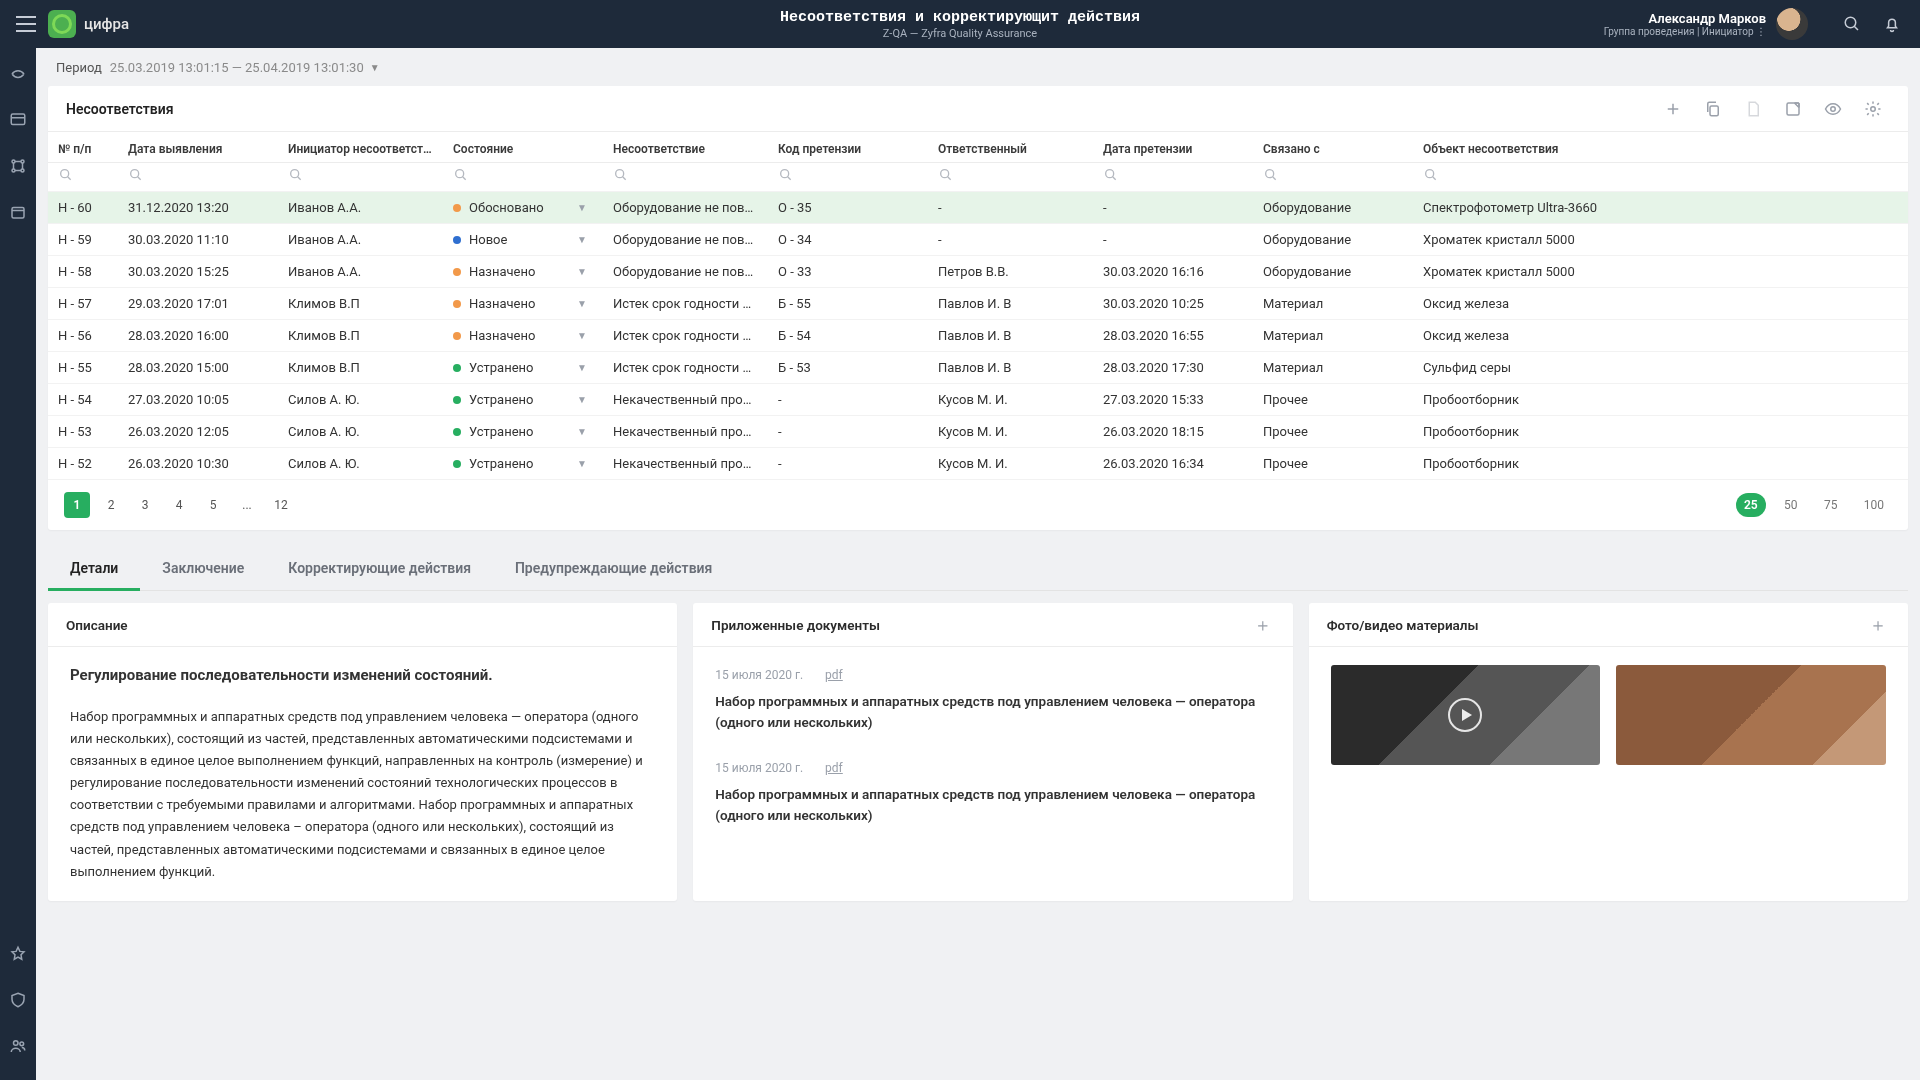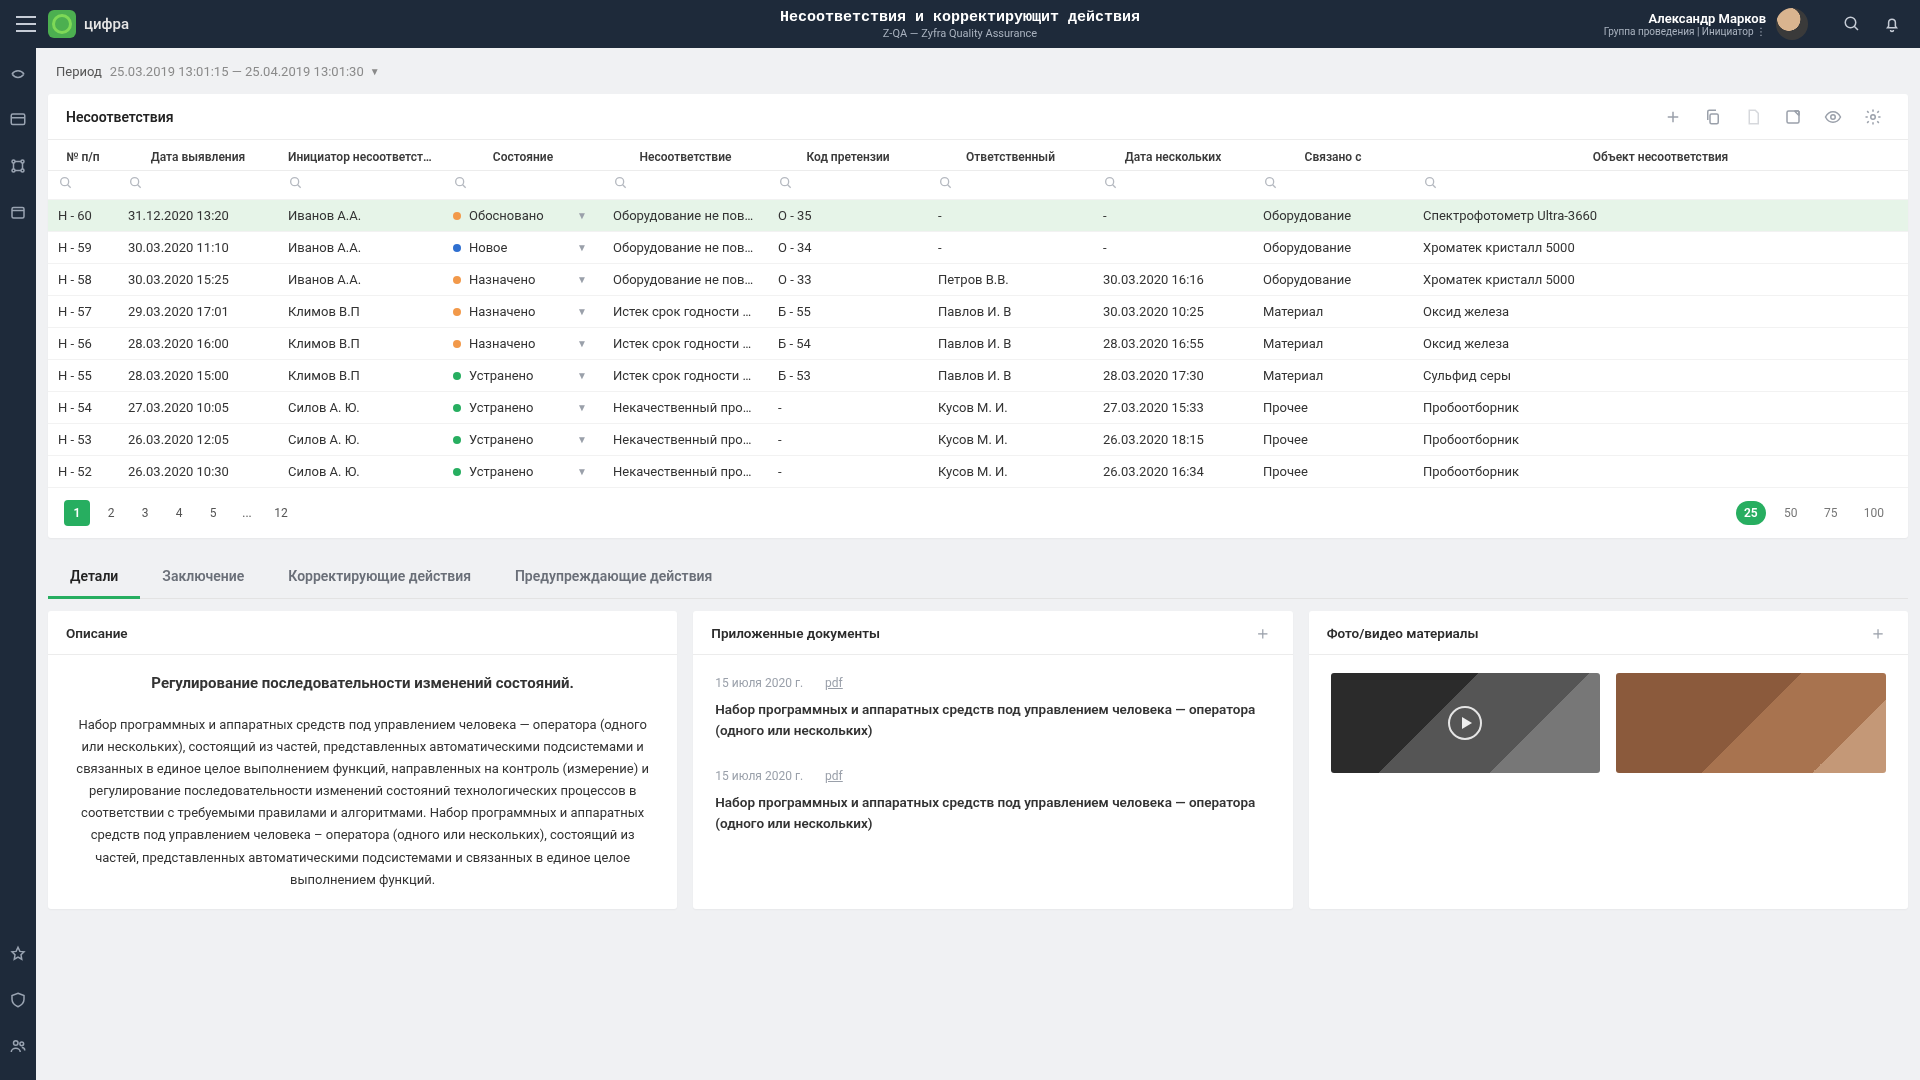--- a/index.html
+++ b/index.html
@@ -22,35 +22,35 @@
 .topbar .avatar { width:32px; height:32px; border-radius:50%; background:radial-gradient(circle at 40% 35%, #d9b48f 0 40%, #3a3a3a 42% 100%); margin-right:18px; }
 .topbar .icnbtn { width:28px; height:28px; display:flex; align-items:center; justify-content:center; color:#c6ccd6; margin-left:12px; cursor:pointer; }
 
 
 .rail { position:absolute; top:48px; left:0; width:36px; bottom:0; background:#1e2a3a; display:flex; flex-direction:column; align-items:center; padding-top:14px; }
 .rail .ritem { width:24px; height:24px; margin-bottom:22px; display:flex; align-items:center; justify-content:center; color:#9aa4b2; cursor:pointer; }
 .rail .spacer { flex:1; }
 
 
 .main { position:absolute; top:48px; left:36px; right:0; bottom:0; overflow:auto; }
-.period-bar { height:46px; display:flex; align-items:center; padding:0 20px; font-size:13px; color:#4a4a4a; background:#f0f1f3;border-radius:7px; }
+.period-bar { height:38px; display:flex; align-items:center; padding:0 20px; font-size:13px; color:#4a4a4a; background:#f0f1f3;border-radius:7px; }
 .period-bar .label { color:#555; margin-right:8px; }
 .period-bar .val { color:#8a8a8a; }
 .period-bar .chev { margin-left:6px; color:#8a8a8a; font-size:10px; }
 
 .card { background:#fff; margin:0 12px 16px 12px; border-radius:3px; box-shadow:0 1px 2px rgba(0,0,0,.04); }
 
 .card-head { display:flex; align-items:center; height:46px; padding:0 18px; border-bottom:1px solid #ececec; }
 .card-head .ctitle { font-weight:600; font-size:14px; color:#222; }
 .card-head .actions { margin-left:auto; display:flex; align-items:center; }
 .card-head .abtn { width:34px; height:34px; display:flex; align-items:center; justify-content:center; color:#9aa0aa; cursor:pointer; margin-left:6px; }
 
 
 .tbl { width:100%; border-collapse:collapse; table-layout:fixed; }
-.tbl th { text-align:center; font-weight:600; font-size:12px; color:#3a3a3a; padding:10px 10px 6px 10px; border-bottom:1px solid #ececec; white-space:nowrap; overflow:hidden; text-overflow:ellipsis; }
+.tbl th { text-align:left; font-weight:600; font-size:12px; color:#3a3a3a; padding:10px 10px 6px 10px; border-bottom:1px solid #ececec; white-space:nowrap; overflow:hidden; text-overflow:ellipsis; }
 .tbl td { font-size:13px; color:#333; padding:8px 10px; border-bottom:1px solid #f2f2f2; white-space:nowrap; overflow:hidden; text-overflow:ellipsis; }
 .tbl tr.sel td { background:#e6f4e8; }
 .srow td { padding:4px 10px 8px 10px; }
 .sicon { width:16px; height:16px; color:#b5b9c0; }
 .state { display:flex; align-items:center; }
 .dot { width:8px; height:8px; border-radius:50%; margin-right:8px; flex:none; }
 .state .dd { margin-left:auto; color:#9aa0aa; font-size:10px; padding-right:6px; }
 
 .pager { display:flex; align-items:center; padding:12px 16px; }
 .pg { min-width:26px; height:26px; border-radius:4px; display:flex; align-items:center; justify-content:center; margin-right:8px; font-size:12px; color:#555; cursor:pointer; }
@@ -61,21 +61,21 @@
 
 
 .tabs { display:flex; border-bottom:1px solid #e3e3e3; margin:0 12px; }
 .tab { padding:14px 22px; font-size:14px; color:#6a6f78; cursor:pointer; position:relative; font-weight:600; }
 .tab.active { color:#222; }
 .tab.active::after { content:""; position:absolute; left:0; right:0; bottom:-1px; height:3px; background:#27ae60; }
 
 
 .panels { display:flex; gap:16px; margin:12px; }
 .panel { background:#fff; border-radius:3px; box-shadow:0 1px 2px rgba(0,0,0,.04); flex:1; min-width:0; }
-.panel.p1 { flex:1.05;text-align:center; }
+.panel.p1 { flex:1.05; }
 .panel.p2 { flex:1; }
 .panel.p3 { flex:1; }
 .phead { display:flex; align-items:center; height:44px; padding:0 18px; border-bottom:1px solid #ececec; }
 .phead .ptitle { font-weight:600; font-size:13.5px; }
 .phead .pplus { margin-left:auto; color:#9aa0aa; cursor:pointer; font-size:18px; width:24px; height:24px; display:flex; align-items:center; justify-content:center; }
 .pbody { padding:18px 22px; font-size:13px; color:#333; line-height:1.7; }
 .pbody h3 { font-size:15px; font-weight:700; margin-bottom:20px; line-height:1.4; }
 .doc { margin-bottom:26px; }
 .doc .meta { font-size:12px; color:#9aa0aa; margin-bottom:6px; }
 .doc .meta .ext { margin-left:22px;text-decoration:underline; }
@@ -237,21 +237,21 @@
       </colgroup>
       <thead>
         <tr id="hdr">
             <th>№ п/п</th>
             <th>Дата выявления</th>
             <th>Инициатор несоответствия</th>
             <th>Состояние</th>
             <th>Несоответствие</th>
             <th>Код претензии</th>
             <th>Ответственный</th>
-            <th>Дата нескольких</th>
+            <th>Дата претензии</th>
             <th>Связано с</th>
             <th>Объект несоответствия</th>
           </tr>
         <tr class="srow" id="srow">
             <td>
               <svg class="sicon" viewBox="0 0 24 24" fill="none">
                 <circle cx="10" cy="10" r="6" stroke="currentColor" stroke-width="2"></circle>
                 <path d="M19 19l-4.5-4.5" stroke="currentColor" stroke-width="2"></path>
               </svg>
             </td>

